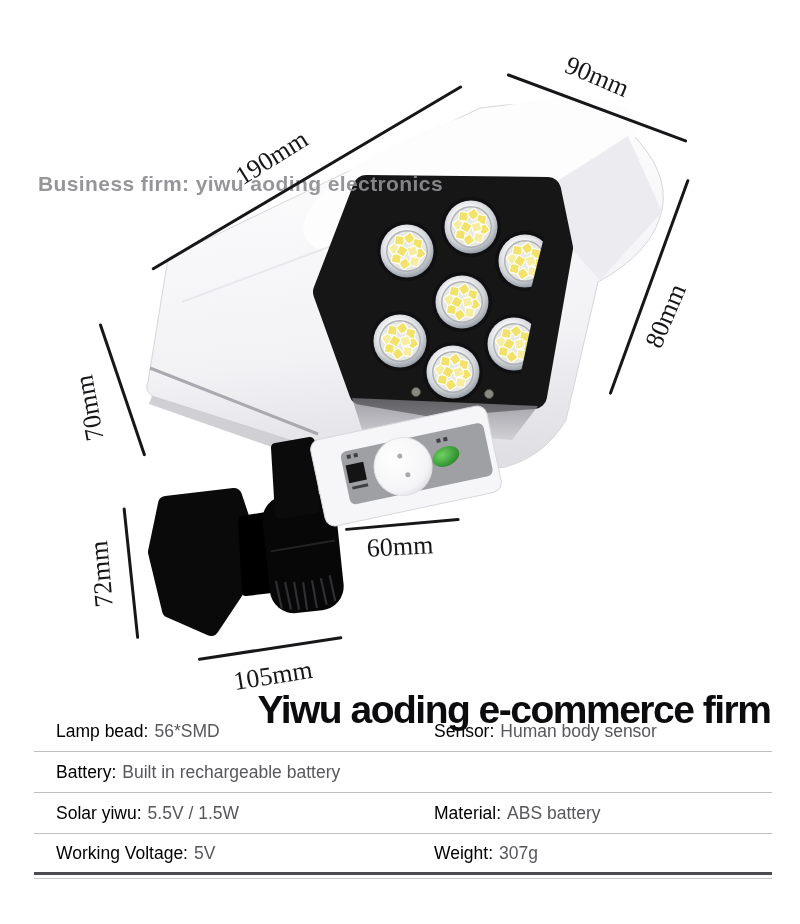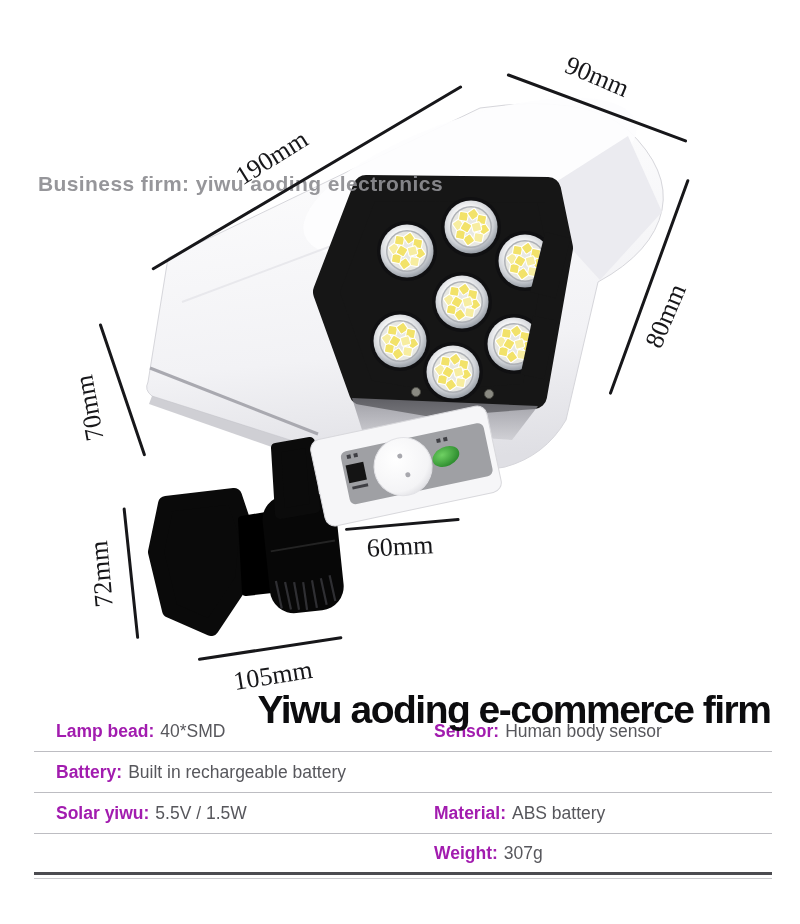--- a/index.html
+++ b/index.html
@@ -11,21 +11,21 @@
   .dline{position:absolute;height:3px;background:#17171a;border-radius:2px;transform-origin:0 50%;}
   .dlabel{position:absolute;font-family:"Liberation Serif","DejaVu Serif",serif;font-size:26px;
           color:#17171a;white-space:nowrap;}
   .title{position:absolute;left:500px;top:688px;transform:translateX(-50%);
          font-size:39px;font-weight:bold;letter-spacing:-1.5px;color:#0c0c0e;white-space:nowrap;margin-left:14px;}
   .spec{position:absolute;left:34px;top:710px;width:738px;}
   .srow{position:relative;height:40px;border-bottom:1px solid #bdbdc2;}
   .srow.r1{height:41px}.srow.r4{height:38px;border-bottom:none;}
   .cell{position:absolute;top:50%;transform:translateY(-50%);font-size:17.5px;white-space:nowrap;}
   .cl{left:22px}.cr{left:400px}
-  .lbl{font-weight:bold;color:#a21caf;margin-right:6px;}
+  .lbl{font-weight:normal;color:#000000;margin-right:6px;}
   .val{color:#57575c;}
   .heavy{height:3px;background:#4b4b50;}
   .lightline{height:1px;background:#c9c9cd;margin-top:3px;}
 </style>
 </head>
 <body>
 
 <div class="stage">
 
   <svg class="device-svg" width="800" height="924" viewBox="0 0 800 924">
@@ -153,31 +153,32 @@
   <div class="dlabel" style="left:597px;top:77px;transform:translate(-50%,-50%) rotate(23deg)">90mm</div>
   <div class="dlabel" style="left:272px;top:158px;transform:translate(-50%,-50%) rotate(-32deg)">190mm</div>
   <div class="dlabel" style="left:666px;top:316px;transform:translate(-50%,-50%) rotate(-67deg)">80mm</div>
   <div class="dlabel" style="left:90px;top:408px;transform:translate(-50%,-50%) rotate(-100deg)">70mm</div>
   <div class="dlabel" style="left:102px;top:574px;transform:translate(-50%,-50%) rotate(-95deg)">72mm</div>
   <div class="dlabel" style="left:400px;top:547px;transform:translate(-50%,-50%) rotate(-3deg)">60mm</div>
   <div class="dlabel" style="left:273px;top:676px;transform:translate(-50%,-50%) rotate(-9deg)">105mm</div>
 
   <div class="spec">
     <div class="srow r1">
-      <div class="cell cl"><span class="lbl">Lamp bead:</span><span class="val">40*SMD</span></div>
+      <div class="cell cl"><span class="lbl">Lamp bead:</span><span class="val">56*SMD</span></div>
       <div class="cell cr"><span class="lbl">Sensor:</span><span class="val">Human body sensor</span></div>
     </div>
     <div class="srow">
       <div class="cell cl"><span class="lbl">Battery:</span><span class="val">Built in rechargeable battery</span></div>
     </div>
     <div class="srow">
       <div class="cell cl"><span class="lbl">Solar yiwu:</span><span class="val">5.5V / 1.5W</span></div>
       <div class="cell cr"><span class="lbl">Material:</span><span class="val">ABS battery</span></div>
     </div>
     <div class="srow r4">
+      <div class="cell cl"><span class="lbl">Working Voltage:</span><span class="val">5V</span></div>
       <div class="cell cr"><span class="lbl">Weight:</span><span class="val">307g</span></div>
     </div>
     <div class="heavy"></div>
     <div class="lightline"></div>
   </div>
 
   <div class="title">Yiwu aoding e-commerce firm</div>
 
 </div>
 

